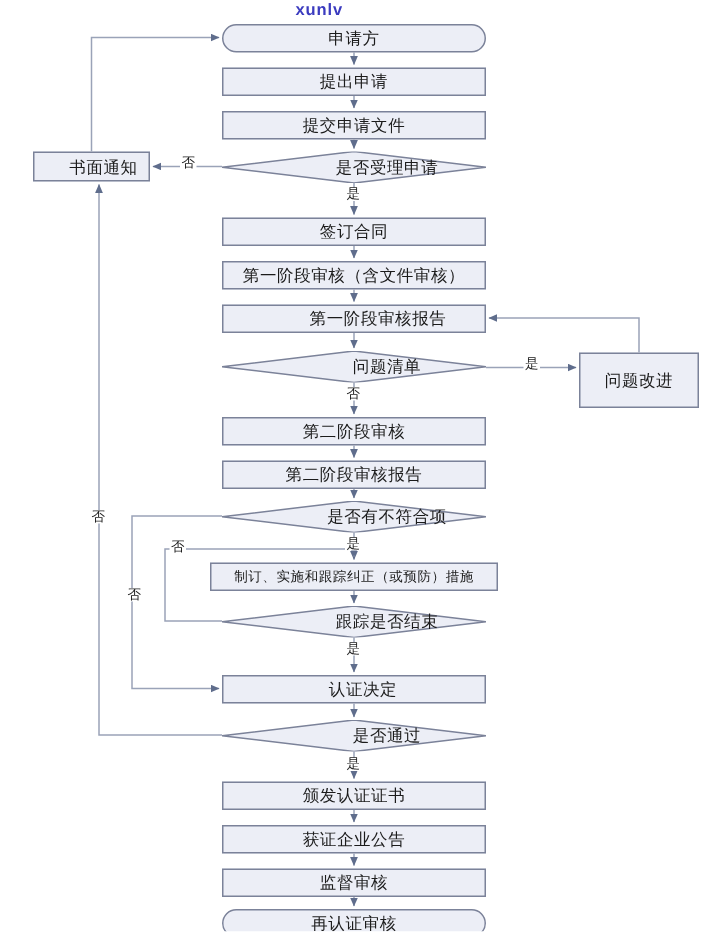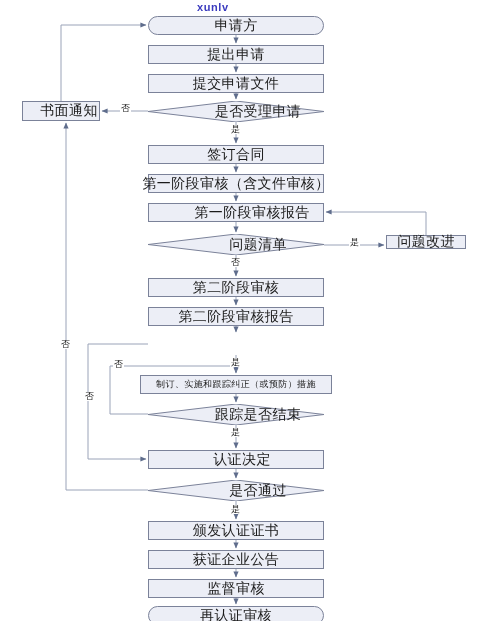--- a/index.html
+++ b/index.html
@@ -8,21 +8,21 @@
   #svg-layer{position:absolute;left:0;top:0;width:482px;height:621px;}
   .title{
     position:absolute;font-family:"Liberation Sans","DejaVu Sans",sans-serif;
     font-weight:bold;font-size:11px;color:#3b3bbf;letter-spacing:.6px;
     white-space:nowrap;
   }
   .node{
     position:absolute;box-sizing:border-box;
     display:flex;align-items:center;justify-content:center;
     background:#eceef6;border:1px solid #7b8299;
-    font-size:14px;color:#1b1b1b;white-space:nowrap;letter-spacing:.4px;
+    font-size:11px;color:#1b1b1b;white-space:nowrap;letter-spacing:.4px;
   }
   .node.rounded{border-radius:11px;}
   .node.diamond{background:transparent;border:none;}
   .diamond .dlabel{position:relative;z-index:2;margin-left:44px;}
   .diamond svg{position:absolute;left:0;top:0;width:100%;height:100%;z-index:1;}
   .edge-label{
     position:absolute;font-size:9px;color:#1b1b1b;background:#ffffff;
     padding:0 1px;line-height:1;white-space:nowrap;
   }
 </style>
@@ -111,32 +111,38 @@
     <span class="dlabel">第一阶段审核报告</span>
   </div>
 
   <div class="node diamond" style="left:148px;top:234px;width:176px;height:21px;">
     <svg viewBox="0 0 176 21" preserveAspectRatio="none">
       <polygon points="0,10.5 88,0 176,10.5 88,21" fill="#eceef6" stroke="#7b8299" stroke-width="1"></polygon>
     </svg>
     <span class="dlabel">问题清单</span>
   </div>
 
-  <div class="node" style="left:386px;top:235px;width:80px;height:14px;">
+  <div class="node" style="left:386px;top:235px;width:80px;height:37px;">
     <span class="dlabel">问题改进</span>
   </div>
 
   <div class="node" style="left:148px;top:278px;width:176px;height:19px;">
     <span class="dlabel">第二阶段审核</span>
   </div>
 
   <div class="node" style="left:148px;top:307px;width:176px;height:19px;">
     <span class="dlabel">第二阶段审核报告</span>
   </div>
 
+  <div class="node diamond" style="left:148px;top:334px;width:176px;height:21px;">
+    <svg viewBox="0 0 176 21" preserveAspectRatio="none">
+      <polygon points="0,10.5 88,0 176,10.5 88,21" fill="#eceef6" stroke="#7b8299" stroke-width="1"></polygon>
+    </svg>
+    <span class="dlabel">是否有不符合项</span>
+  </div>
 
   <div class="node" style="left:140px;top:375px;width:192px;height:19px;font-size:9px;">
     <span class="dlabel">制订、实施和跟踪纠正（或预防）措施</span>
   </div>
 
   <div class="node diamond" style="left:148px;top:404px;width:176px;height:21px;">
     <svg viewBox="0 0 176 21" preserveAspectRatio="none">
       <polygon points="0,10.5 88,0 176,10.5 88,21" fill="#eceef6" stroke="#7b8299" stroke-width="1"></polygon>
     </svg>
     <span class="dlabel">跟踪是否结束</span>

